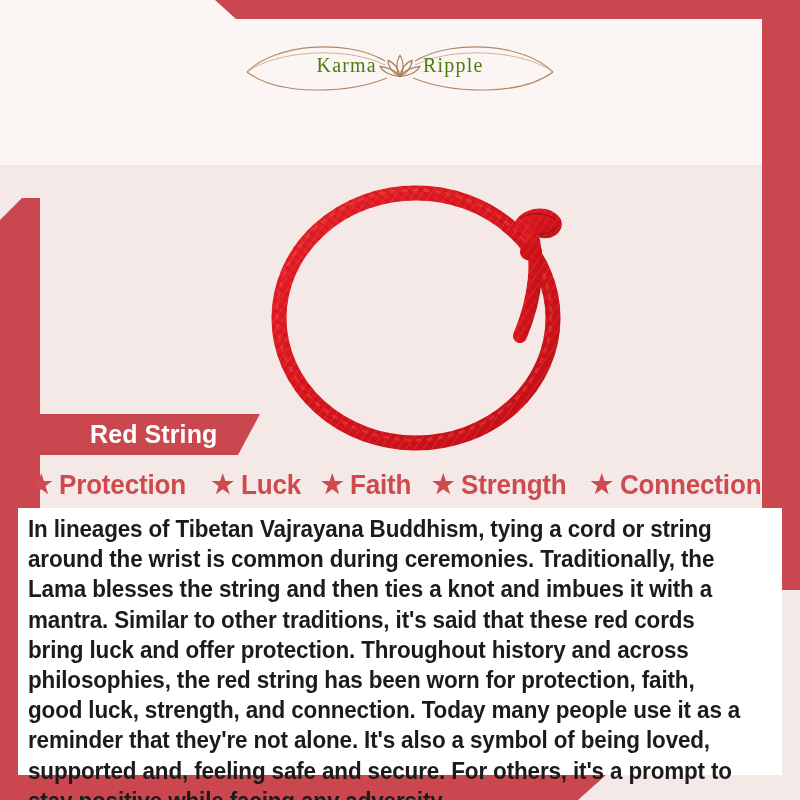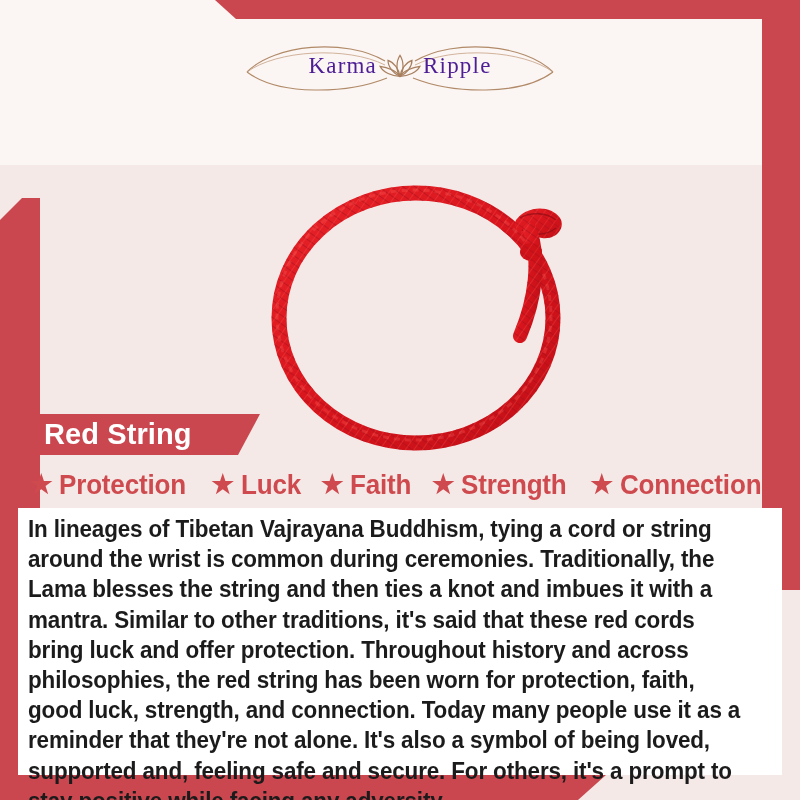--- a/index.html
+++ b/index.html
@@ -99,23 +99,23 @@
   }
   .logo-swirl {
     position: absolute;
     left: 0;
     top: 0;
     width: 330px;
     height: 62px;
   }
   .logo-word {
     font-family: "Liberation Serif", serif;
-    font-size: 23px;
+    font-size: 20px;
     letter-spacing: 1.2px;
-    color: #4c1d95;
+    color: #4d7c0f;
     line-height: 1;
     position: relative;
     z-index: 2;
   }
   .logo-word.left  { margin-right: 46px; }
   .logo-word.right { }
   .logo-lotus {
     position: absolute;
     left: 50%;
     top: 50%;
@@ -162,23 +162,23 @@
     width: 240px;
     height: 41px;
     background: #ca4750;
     clip-path: polygon(0 0, 240px 0, 218px 41px, 0 41px);
     display: flex;
     align-items: center;
   }
   .ribbon-text {
     font-family: "Liberation Sans Narrow", "Liberation Sans", sans-serif;
     font-weight: bold;
-    font-size: 29px;
+    font-size: 25px;
     color: #ffffff;
-    margin-left: 24px;
+    margin-left: 70px;
     letter-spacing: 0.1px;
     white-space: nowrap;
   }
 
   
   .benefits {
     position: absolute;
     left: 18px;
     top: 462px;
     width: 764px;

